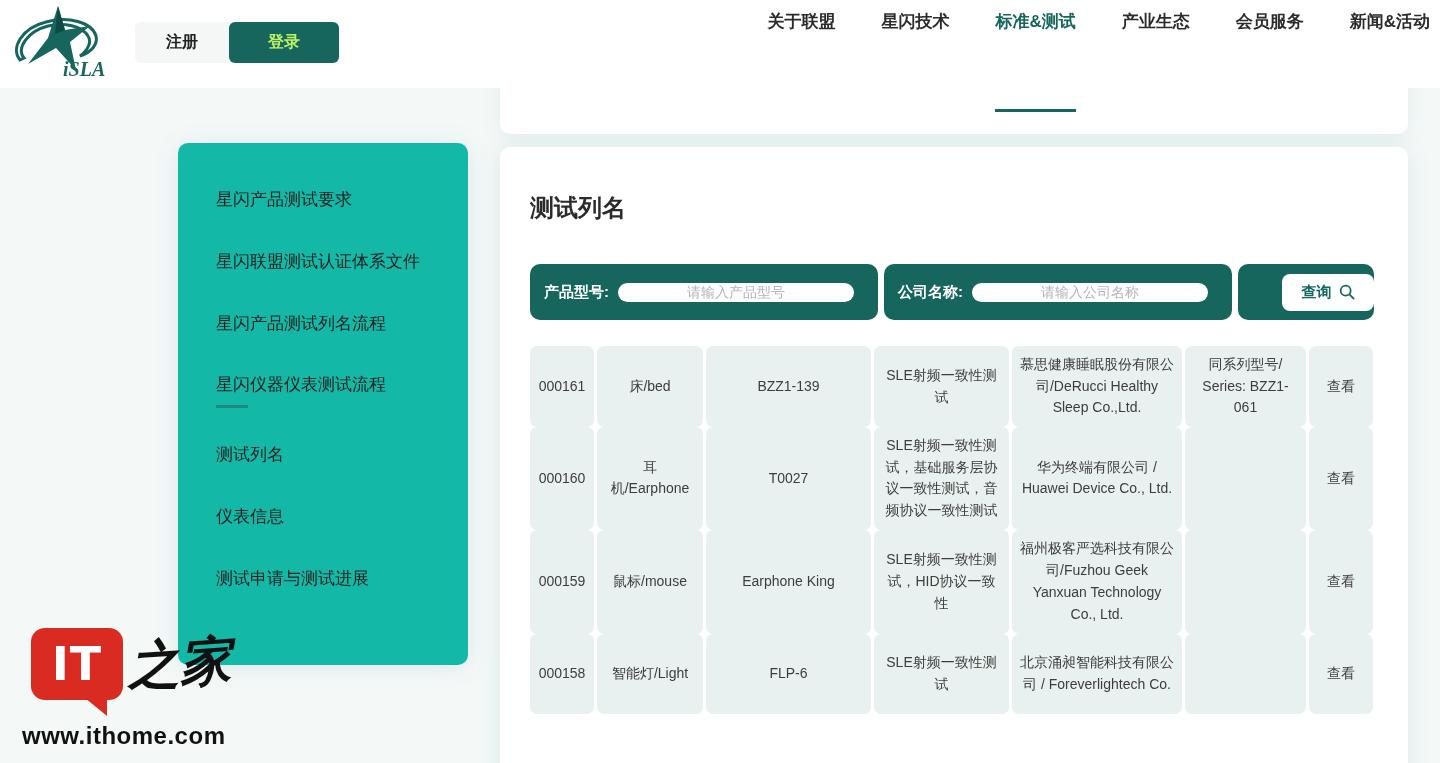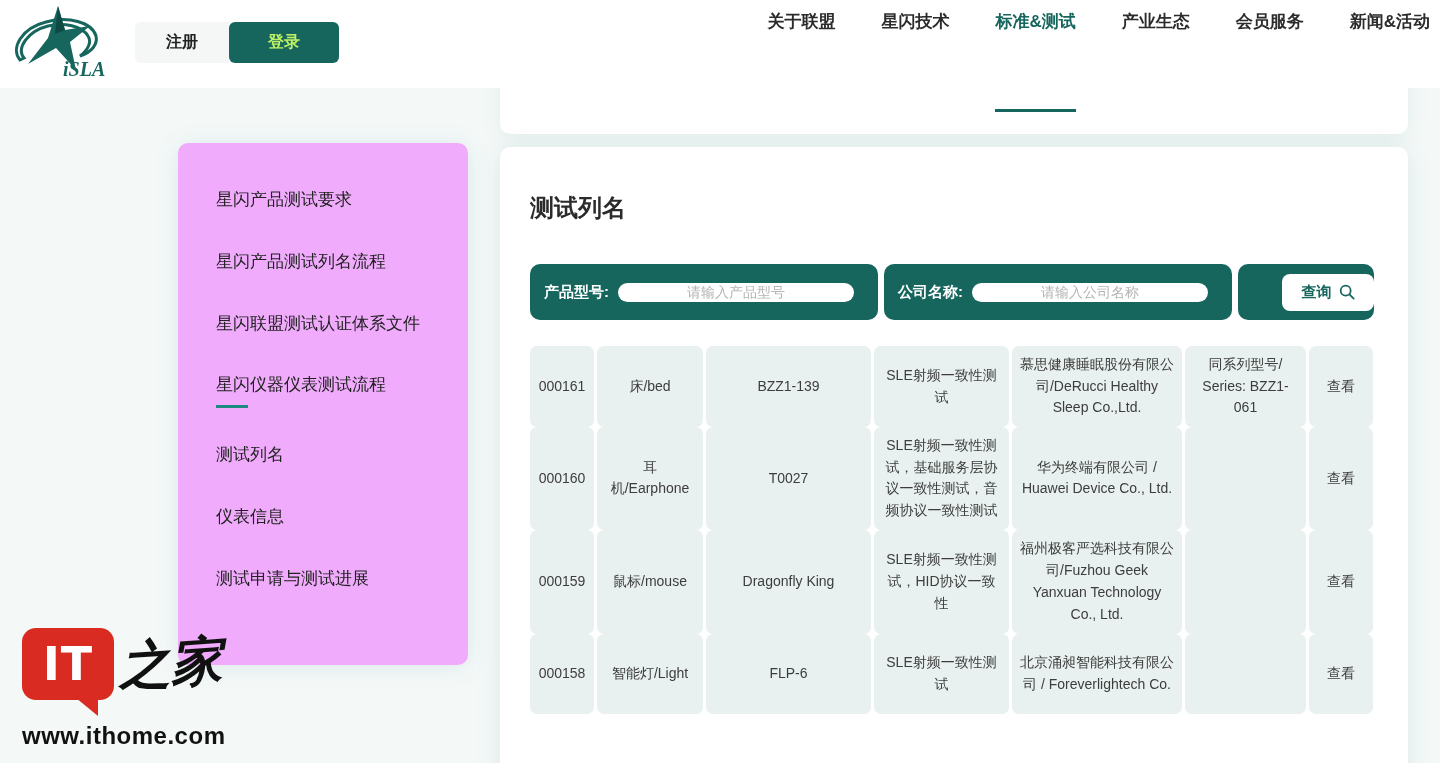--- a/index.html
+++ b/index.html
@@ -37,21 +37,21 @@
   .nav-item.active { color:var(--teal); }
   .nav-item.active::after {
     content:""; position:absolute; left:0; right:0; bottom:-24px;
     height:3px; background:var(--teal);
   }
   :root { --teal:#17665e; --cellbg:#e8f1ef; }
 
   
   .sidebar {
     position:absolute; left:178px; top:143px; width:290px; min-height:498px;
-    background:#f0abfc; border-radius:10px; z-index:5;
+    background:#14b8a6; border-radius:10px; z-index:5;
     box-shadow:0 2px 26px rgba(23,102,94,0.10);
     padding:42px 24px 40px 38px;
   }
   .side-item { margin-bottom:32px; cursor:pointer; }
   .side-item .lbl { font-size:17px; color:#222; line-height:1.75; display:inline-block; }
   .side-item.active .under {
     width:32px; height:3px; background:#1c8a7f; margin-top:5px;
   }
 
   
@@ -103,21 +103,21 @@
   }
   .thead .cell { font-weight:bold; font-size:15px; color:#222; height:40px; padding:4px; }
   .tbody .trow:nth-child(1) .cell { min-height:80px; }
   .tbody .trow:nth-child(2) .cell { min-height:93px; }
   .tbody .trow:nth-child(3) .cell { min-height:104px; }
   .tbody .trow:nth-child(4) .cell { min-height:80px; }
   .cell.detail { cursor:pointer; }
 
   
   .watermark { position:absolute; left:22px; top:628px; z-index:30; width:220px; }
-  .wm-top { display:flex; align-items:flex-start; gap:4px; }
+  .wm-top { display:flex; align-items:flex-start; gap:4px;margin-left:9px; }
   .it-bubble {
     width:92px; height:72px; background:#d92b21; border-radius:14px;
     display:flex; align-items:center; justify-content:center; position:relative;
   }
   .it-bubble::after {
     content:""; position:absolute; left:54px; bottom:-16px;
     border-style:solid; border-width:18px 0 0 22px;
     border-color:#d92b21 transparent transparent transparent;
   }
   .it-text { color:#fff; font-size:46px; font-weight:bold; font-family:"DejaVu Sans",sans-serif; letter-spacing:1px; }
@@ -150,22 +150,22 @@
       <a class="nav-item">星闪技术</a>
       <a class="nav-item active">标准&amp;测试</a>
       <a class="nav-item">产业生态</a>
       <a class="nav-item">会员服务</a>
       <a class="nav-item">新闻&amp;活动</a>
     </nav>
 </div>
 
 <aside class="sidebar">
     <div class="side-item"><span class="lbl">星闪产品测试要求</span></div>
+    <div class="side-item"><span class="lbl">星闪联盟测试认证体系文件</span></div>
     <div class="side-item"><span class="lbl">星闪产品测试列名流程</span></div>
-    <div class="side-item"><span class="lbl">星闪联盟测试认证体系文件</span></div>
     <div class="side-item active"><span class="lbl">星闪仪器仪表测试流程</span><div class="under"></div></div>
     <div class="side-item"><span class="lbl">测试列名</span></div>
     <div class="side-item"><span class="lbl">仪表信息</span></div>
     <div class="side-item"><span class="lbl">测试申请与测试进展</span></div>
   </aside>
 
 <section class="upper-card"></section>
 
 <section class="content-card">
   <h1 class="page-title">测试列名</h1>
@@ -206,21 +206,21 @@
           <div class="cell">耳机/Earphone</div>
           <div class="cell">T0027</div>
           <div class="cell">SLE射频一致性测试，基础服务层协议一致性测试，音频协议一致性测试</div>
           <div class="cell">华为终端有限公司 / Huawei Device Co., Ltd.</div>
           <div class="cell"></div>
           <div class="cell detail">查看</div>
         </div>
         <div class="trow">
           <div class="cell">000159</div>
           <div class="cell">鼠标/mouse</div>
-          <div class="cell">Dragonfly King</div>
+          <div class="cell">Earphone King</div>
           <div class="cell">SLE射频一致性测试，HID协议一致性</div>
           <div class="cell">福州极客严选科技有限公司/Fuzhou Geek Yanxuan Technology Co., Ltd.</div>
           <div class="cell"></div>
           <div class="cell detail">查看</div>
         </div>
         <div class="trow">
           <div class="cell">000158</div>
           <div class="cell">智能灯/Light</div>
           <div class="cell">FLP-6</div>
           <div class="cell">SLE射频一致性测试</div>

